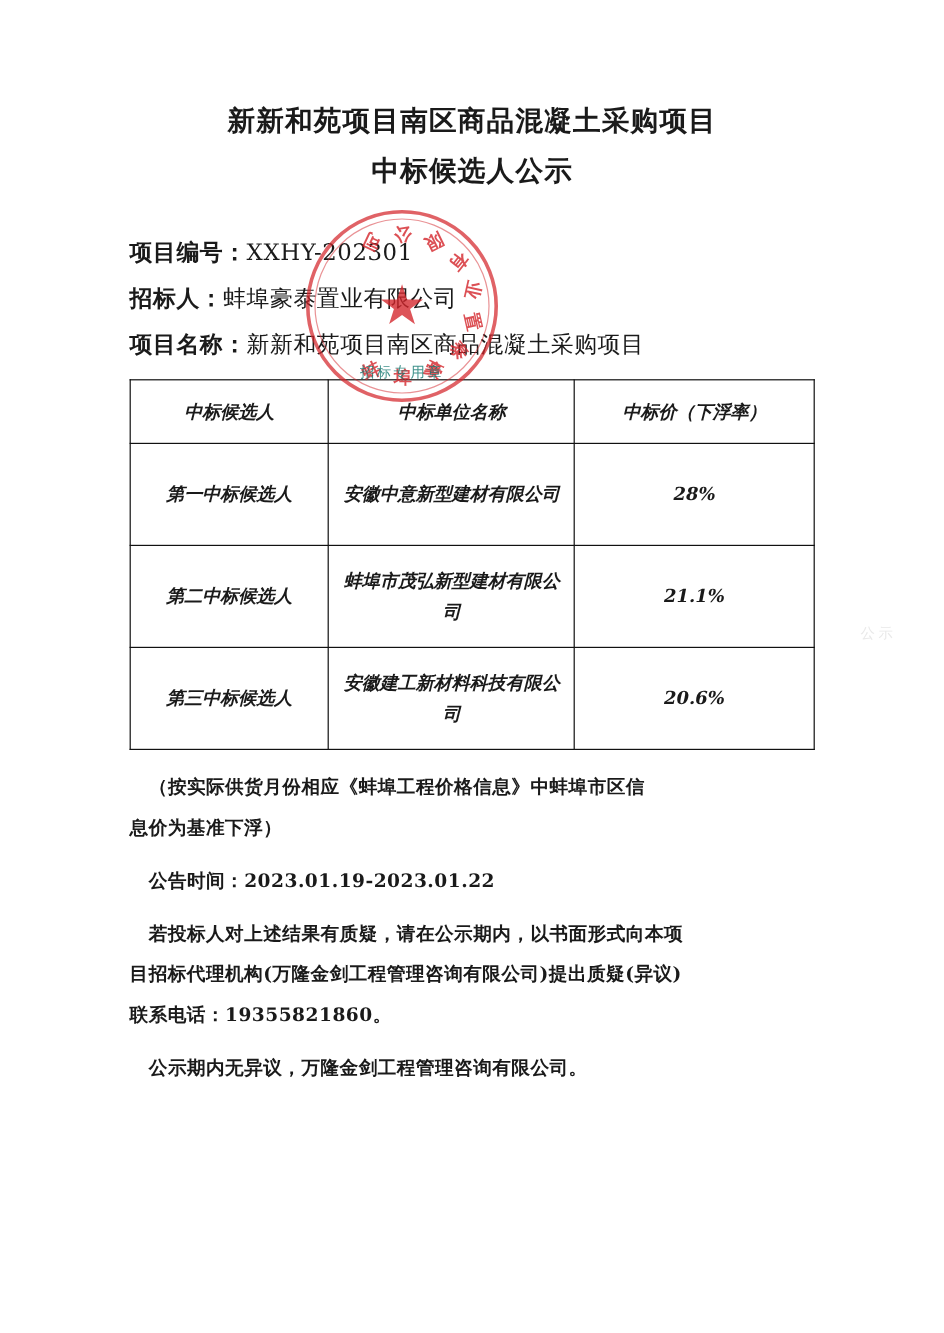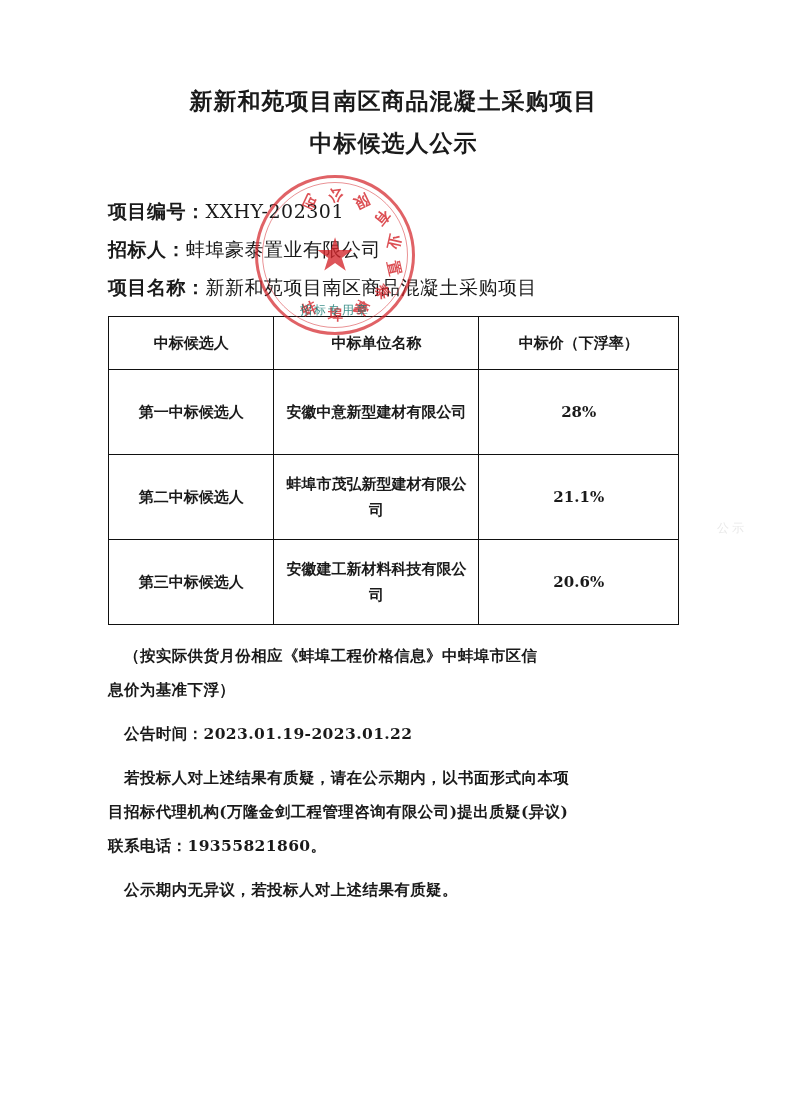--- a/index.html
+++ b/index.html
@@ -56,20 +56,21 @@
     table-layout: fixed;
   }
   table.bid-table td, table.bid-table th {
     border: 1px solid #111111;
     text-align: center;
     vertical-align: middle;
     font-size: 15px;
     font-weight: 700;
     padding: 6px 8px;
     line-height: 26px;
+    font-style: italic;
   }
   table.bid-table thead th {
     height: 40px;
   }
   table.bid-table tbody td {
     height: 72px;
   }
   col.c1 { width: 29%; }
   col.c2 { width: 36%; }
   col.c3 { width: 35%; }
@@ -228,21 +229,21 @@
     <p class="para indent nowrap"><span>公告时间：</span><span>2023.01.19-2023.01.22</span></p>
   </div>
 
   <div class="block-gap2">
     <p class="para indent">若投标人对上述结果有质疑，请在公示期内，以书面形式向本项</p>
     <p class="para">目招标代理机构(万隆金剑工程管理咨询有限公司)提出质疑(异议)</p>
     <p class="para nowrap"><span>联系电话：</span><span>19355821860。</span></p>
   </div>
 
   <div class="block-gap2">
-    <p class="para indent">公示期内无异议，若投标人对上述结果有质疑。</p>
+    <p class="para indent">公示期内无异议，万隆金剑工程管理咨询有限公司。</p>
   </div>
 
   <div class="seal">
     <div class="ring"></div>
     <div class="ring2"></div>
     <div class="seal-text" id="sealArc">
         <span style="transform: translate(-25.3571px, 54.3785px) rotate(-385deg) translate(-50%, -50%);">蚌</span>
         <span style="transform: translate(0.581767px, 59.9972px) rotate(-359.444deg) translate(-50%, -50%);">埠</span>
         <span style="transform: translate(26.4068px, 53.8765px) rotate(-333.889deg) translate(-50%, -50%);">豪</span>
         <span style="transform: translate(47.0649px, 37.2141px) rotate(-308.333deg) translate(-50%, -50%);">泰</span>

